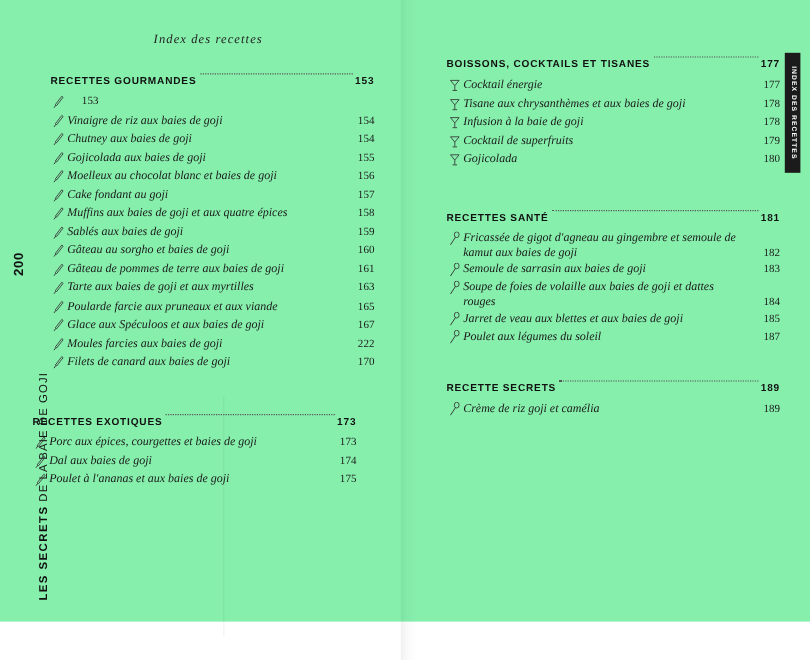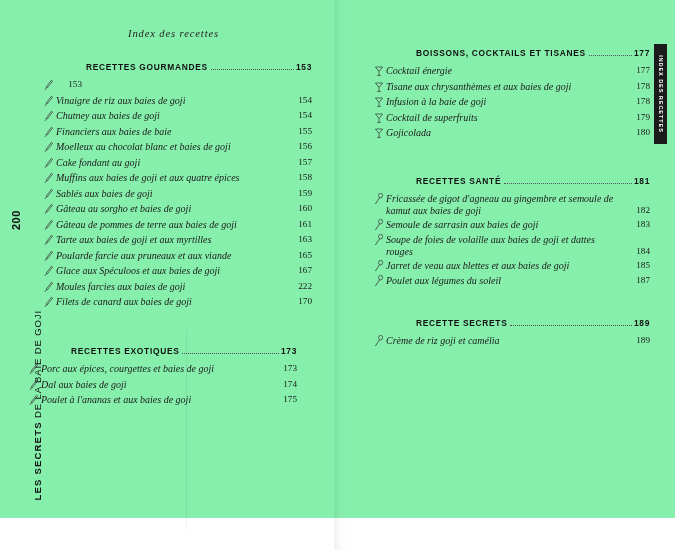--- a/index.html
+++ b/index.html
@@ -116,27 +116,26 @@
     letter-spacing: 0.9px;
   }
 
   
   .section {
     position: absolute;
     width: 270px;
   }
   .sec-head {
     display: flex;
-    align-items: flex-end;
+    align-items: flex-start;
     font-family: "Liberation Sans", sans-serif;
     font-weight: bold;
     font-size: 8.4px;
     letter-spacing: 0.7px;
     color: #111;
-    margin-left: 44px;
   }
   .sec-head .title { white-space: nowrap; }
   .sec-head .dots {
     flex: 1;
     margin: 0 2px 0 3px;
     border-bottom: 1px dotted #555;
     position: relative;
     top: -2px;
     height: 1px;
   }
@@ -248,21 +247,21 @@
           <span class="num">154</span>
         </div>
 
         <div class="entry">
           <span class="gl">
               <svg width="10" height="12" viewBox="0 0 10 12">
                 <path d="M7.5 1.2 L8.6 2.1 L3.2 9.0 L2.1 8.2 Z" fill="none" stroke="#333" stroke-width="0.7"></path>
                 <line x1="2.6" y1="8.6" x2="1.0" y2="10.8" stroke="#333" stroke-width="0.8"></line>
               </svg>
             </span>
-          <span class="txt">Financiers aux baies de baie</span>
+          <span class="txt">Gojicolada aux baies de goji</span>
           <span class="num">155</span>
         </div>
 
         <div class="entry">
           <span class="gl">
               <svg width="10" height="12" viewBox="0 0 10 12">
                 <path d="M7.5 1.2 L8.6 2.1 L3.2 9.0 L2.1 8.2 Z" fill="none" stroke="#333" stroke-width="0.7"></path>
                 <line x1="2.6" y1="8.6" x2="1.0" y2="10.8" stroke="#333" stroke-width="0.8"></line>
               </svg>
             </span>

